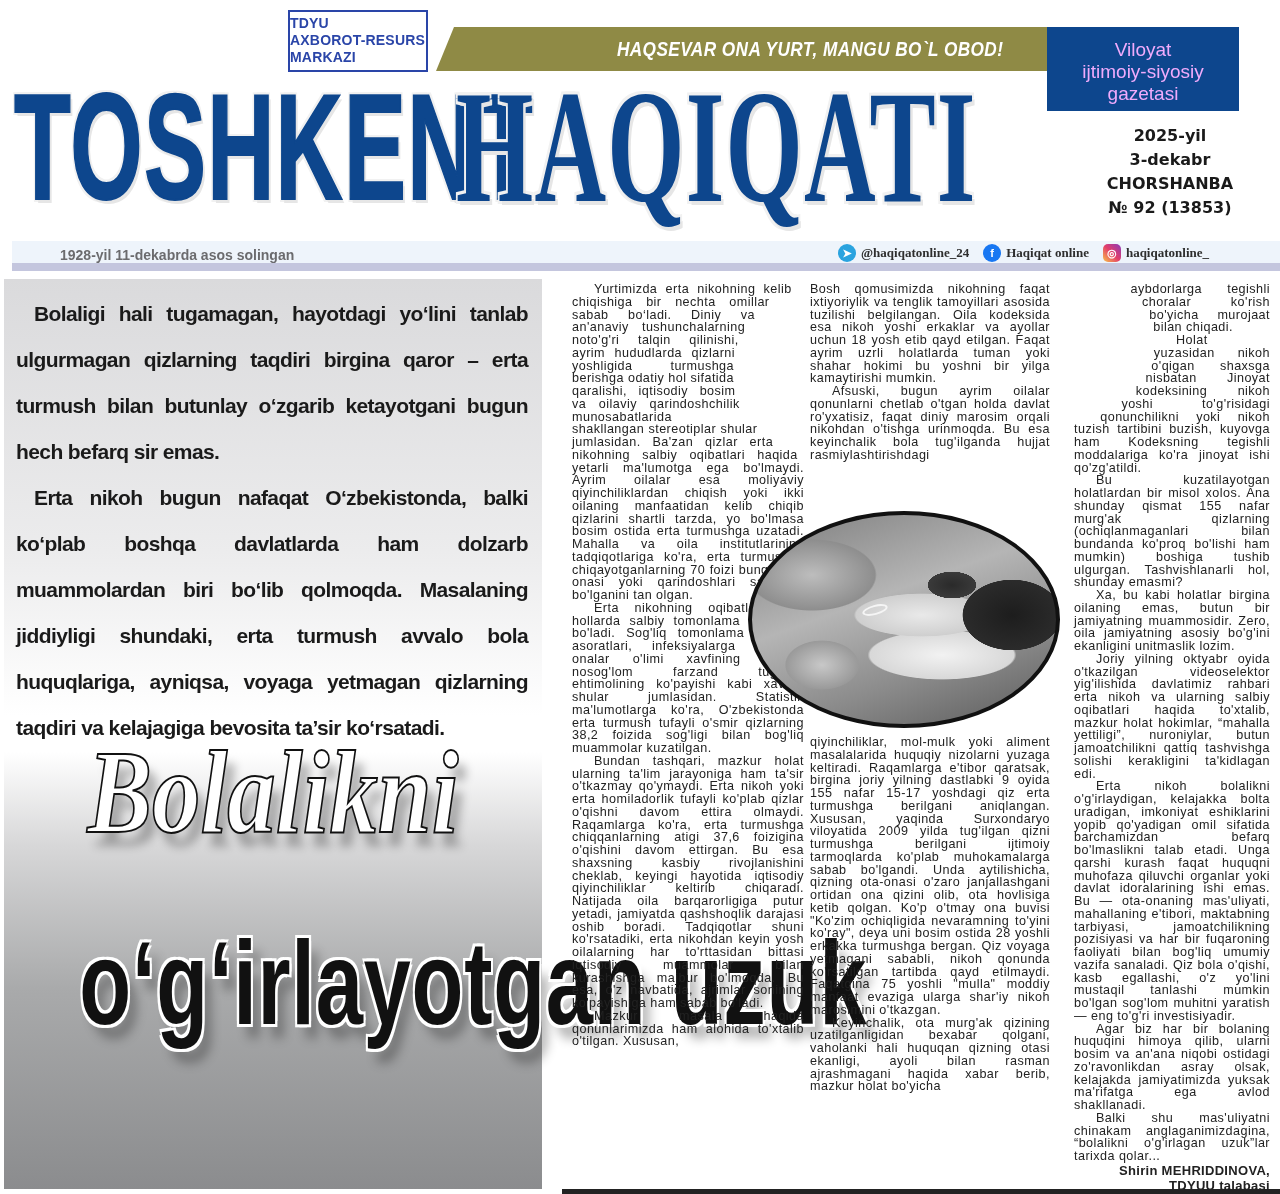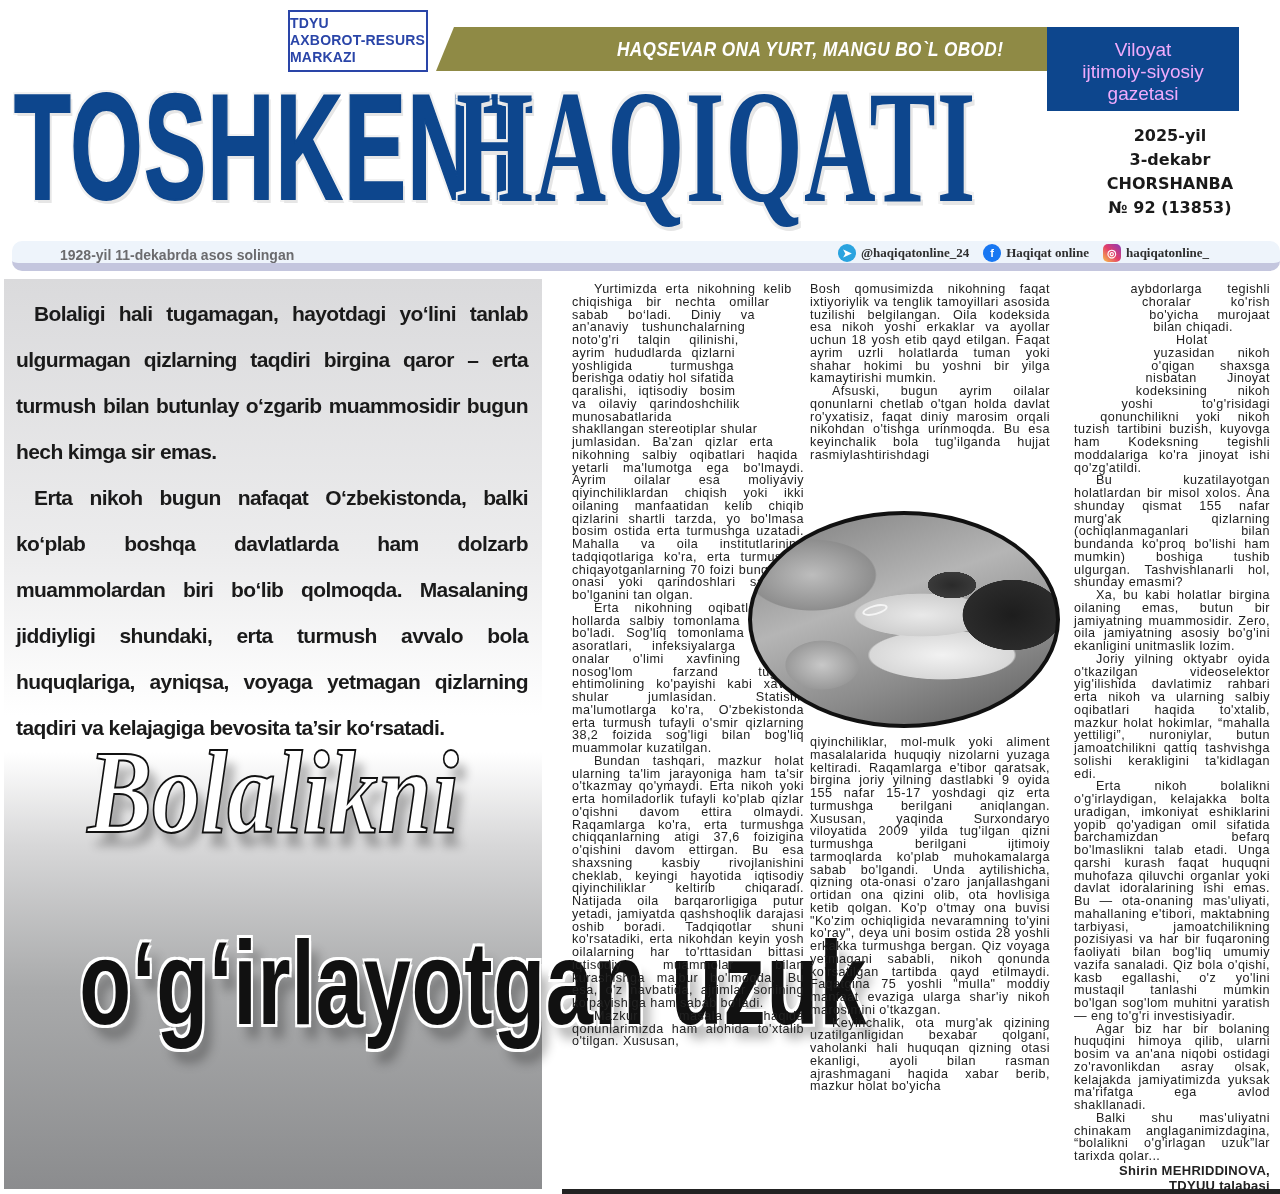--- a/index.html
+++ b/index.html
@@ -47,21 +47,21 @@
   }
   .genre-box span { display: block; }
   .issue-info {
     position: absolute; left: 1070px; top: 124px; width: 200px; text-align: center;
     font-family: "DejaVu Sans", sans-serif; font-weight: bold; font-size: 16px; line-height: 24px; color: #1a1a1a;
   }
   .issue-info span { display: block; }
 
   .info-strip {
     position: absolute; left: 12px; top: 241px; width: 1268px; height: 30px;
-    background: #eef4fb; border-bottom: 8px solid #c4c6de; border-radius: 10px;
+    background: #eef4fb; border-bottom: 8px solid #c4c6de;
   }
   .founded {
     position: absolute; left: 48px; top: 6px; font-size: 14px; font-weight: bold; color: #6b6b6e;
   }
   .socials { position: absolute; left: 826px; top: 3px; display: flex; align-items: center; gap: 14px; }
   .social { display: flex; align-items: center; gap: 5px; font-family: "Liberation Serif", serif; font-weight: bold; font-size: 13px; color: #2e2e2e; }
   .ico { width: 18px; height: 18px; border-radius: 50%; display: inline-flex; align-items: center; justify-content: center; color: #fff; font-size: 11px; font-weight: bold; font-family: "Liberation Sans", sans-serif; }
   .ico.tg { background: #2aa3df; }
   .ico.fb { background: #1877f2; }
   .ico.ig { background: linear-gradient(45deg, #f9c349, #e33e6a 50%, #8a3ab9); border-radius: 5px; }
@@ -169,21 +169,21 @@
     </div>
     <div class="social">
       <span class="ico ig">◎</span>
       <span>haqiqatonline_</span>
     </div>
   </div>
 </div>
 
 <section class="lead-panel">
   <div class="lead-text">
-    <p>Bolaligi hali tugamagan, hayotdagi yo‘lini tanlab ulgurmagan qizlarning taqdiri birgina qaror – erta turmush bilan butunlay o‘zgarib muammosidir bugun hech kimga sir emas.</p>
+    <p>Bolaligi hali tugamagan, hayotdagi yo‘lini tanlab ulgurmagan qizlarning taqdiri birgina qaror – erta turmush bilan butunlay o‘zgarib ketayotgani bugun hech befarq sir emas.</p>
     <p>Erta nikoh bugun nafaqat O‘zbekistonda, balki ko‘plab boshqa davlatlarda ham dolzarb muammolardan biri bo‘lib qolmoqda. Masalaning jiddiyligi shundaki, erta turmush avvalo bola huquqlariga, ayniqsa, voyaga yetmagan qizlarning taqdiri va kelajagiga bevosita ta’sir ko‘rsatadi.</p>
   </div>
   <h1 class="headline headline-1">Bolalikni</h1>
   <h1 class="headline headline-2">o‘g‘irlayotgan uzuk</h1>
 </section>
 
 <article class="col col-1">
   <div class="wrap-left" style="margin-top:238px;"></div>
   <p>Yurtimizda erta nikohning kelib chiqishiga bir nechta omillar sabab bo‘ladi. Diniy va an'anaviy tushunchalarning noto'g'ri talqin qilinishi, ayrim hududlarda qizlarni yoshligida turmushga berishga odatiy hol sifatida qaralishi, iqtisodiy bosim va oilaviy qarindoshchilik munosabatlarida shakllangan stereotiplar shular jumlasidan. Ba'zan qizlar erta nikohning salbiy oqibatlari haqida yetarli ma'lumotga ega bo'lmaydi. Ayrim oilalar esa moliyaviy qiyinchiliklardan chiqish yoki ikki oilaning manfaatidan kelib chiqib qizlarini shartli tarzda, yo bo'lmasa bosim ostida erta turmushga uzatadi. Mahalla va oila institutlarining tadqiqotlariga ko'ra, erta turmushga chiqayotganlarning 70 foizi bunga ota-onasi yoki qarindoshlari sababchi bo'lganini tan olgan.</p>
   <p>Erta nikohning oqibatlari ko'p hollarda salbiy tomonlama namoyon bo'ladi. Sog'liq tomonlama tug'uruq asoratlari, infeksiyalarga moyillik, onalar o'limi xavfining ortishi, nosog'lom farzand tug'ilish ehtimolining ko'payishi kabi xavflar shular jumlasidan. Statistik ma'lumotlarga ko'ra, O'zbekistonda erta turmush tufayli o'smir qizlarning 38,2 foizida sog'ligi bilan bog'liq muammolar kuzatilgan.</p>

